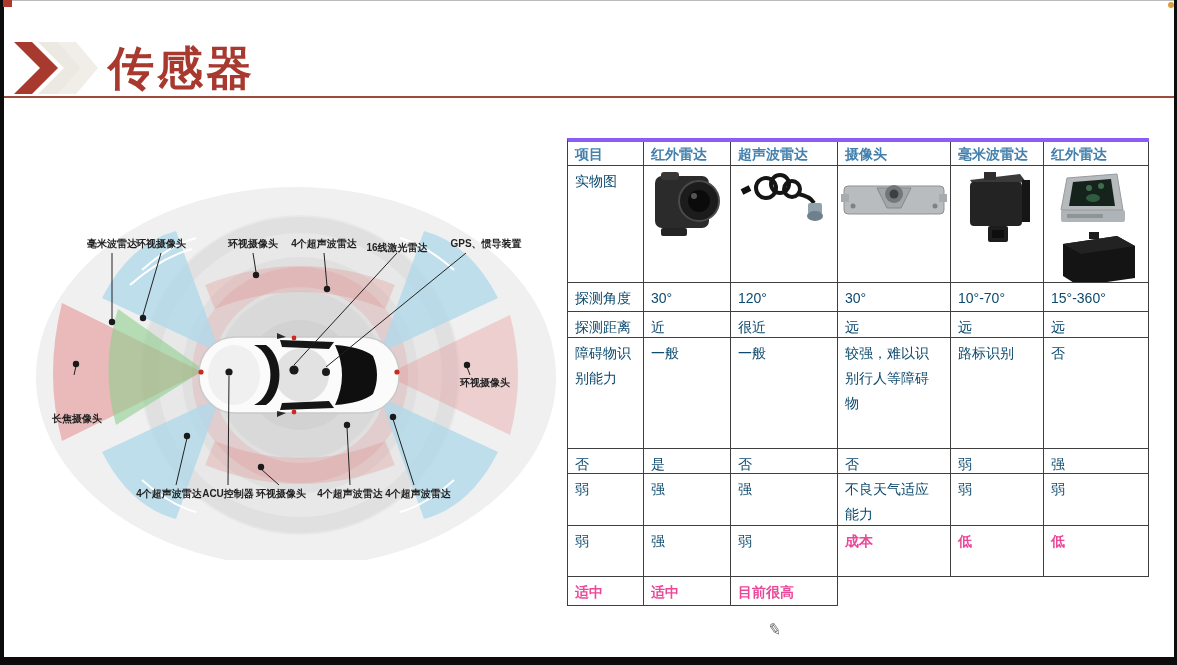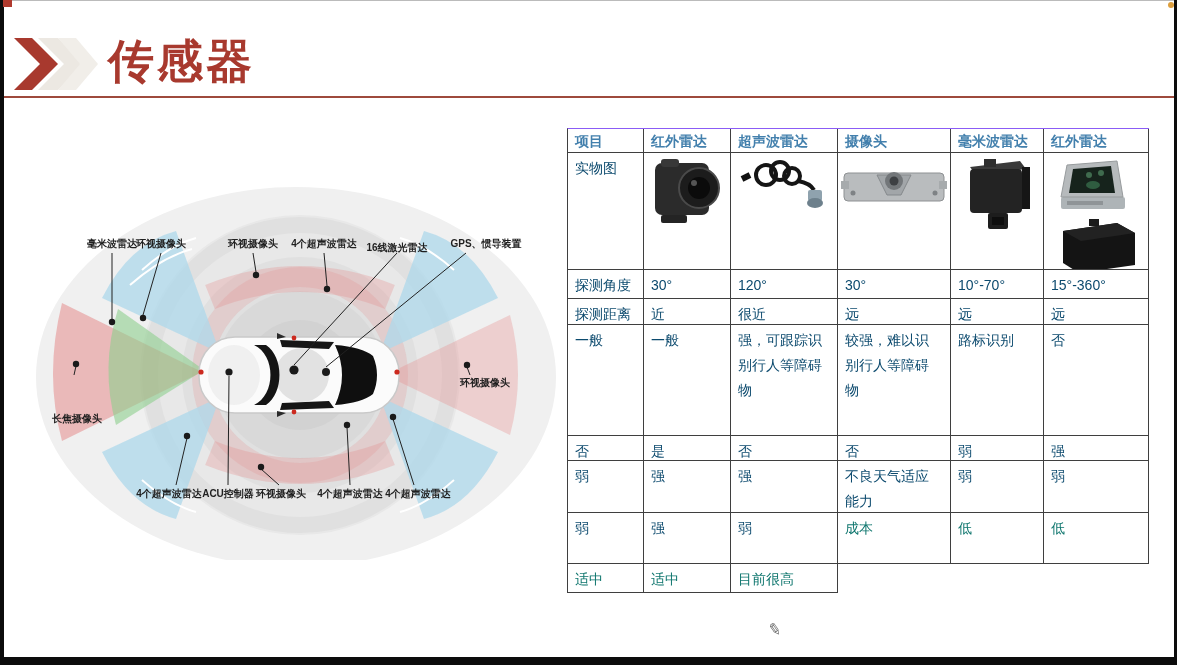--- a/index.html
+++ b/index.html
@@ -6,41 +6,41 @@
   body{width:1177px;height:665px;position:relative;overflow:hidden;
        font-family:"Liberation Sans","DejaVu Sans",sans-serif;}
   .frame-left{position:absolute;left:0;top:0;width:4px;height:665px;background:#0c0c0c;}
   .frame-right{position:absolute;right:0;top:0;width:3px;height:665px;background:#0c0c0c;}
   .frame-bottom{position:absolute;left:0;bottom:0;width:1177px;height:8px;background:#0c0c0c;}
   .frame-top{position:absolute;left:0;top:0;width:1177px;height:1px;background:#bbb;}
   .corner-red{position:absolute;left:3px;top:0;width:9px;height:7px;background:#b03a2e;}
   .corner-dot{position:absolute;left:1168px;top:2px;width:6px;height:6px;border-radius:50%;background:#dd9f3e;}
 
   
-  .titlebar{position:absolute;left:14px;top:38px;height:60px;display:flex;}
+  .titlebar{position:absolute;left:14px;top:38px;height:60px;display:flex;align-items:center;}
   .chev{margin-right:10px;}
   h1.title{margin:0;font-size:46px;font-weight:800;color:#a8392e;letter-spacing:3px;line-height:1;}
   .rule{position:absolute;left:4px;top:96px;width:1170px;height:2px;background:#9e4a3c;}
 
   
   .diagram{position:absolute;left:30px;top:175px;width:535px;height:385px;}
   .diagram svg{position:absolute;left:0;top:0;}
   .dlabel{position:absolute;font-size:10px;font-weight:bold;color:#1f1f1f;white-space:nowrap;
           transform:translateX(-50%);}
   .dlabel.noshift{transform:none;margin-top:36px;}
 
   
-  .sensor-table{position:absolute;left:567px;top:128px;display:grid;
+  .sensor-table{position:absolute;left:567px;top:138px;display:grid;
       grid-template-columns:76px 87px 107px 113px 93px 105px;
       grid-template-rows:24px 117px 29px 26px 111px 25px 52px 51px 29px;
-      border-top:1px solid #8b5cf6;border-left:1px solid #3f3f3f;background:#fff;}
+      border-top:4px solid #8b5cf6;border-left:1px solid #3f3f3f;background:#fff;}
   .cell{border-right:1px solid #3f3f3f;border-bottom:1px solid #3f3f3f;box-sizing:border-box;
         padding:3px 10px 0 7px;font-size:14px;line-height:25px;color:#0c4a6e;overflow:hidden;}
   .cell.hdr{color:#4380ad;font-weight:600;line-height:20px;padding-top:2px;}
-  .cell.red{color:#0f766e;}
+  .cell.red{color:#ec4899;font-weight:bold;}
   .cell.photo{padding:4px 2px 0 2px;text-align:center;}
 
   .pencil{position:absolute;left:768px;top:620px;font-size:16px;color:#6d6d6d;
           transform:rotate(10deg);}
 </style>
 </head>
 <body>
 
 <div class="frame-top"></div>
 <div class="frame-left"></div>
@@ -229,23 +229,23 @@
   <div class="cell">10°-70°</div>
   <div class="cell">15°-360°</div>
 
   <div class="cell">探测距离</div>
   <div class="cell">近</div>
   <div class="cell">很近</div>
   <div class="cell">远</div>
   <div class="cell">远</div>
   <div class="cell">远</div>
 
+  <div class="cell">障碍物识别能力</div>
   <div class="cell">一般</div>
   <div class="cell">一般</div>
-  <div class="cell">强，可跟踪识别行人等障碍物</div>
   <div class="cell">较强，难以识别行人等障碍物</div>
 
   <div class="cell">路标识别</div>
   <div class="cell">否</div>
   <div class="cell">否</div>
   <div class="cell">是</div>
   <div class="cell">否</div>
   <div class="cell">否</div>
 
   <div class="cell">弱</div>

